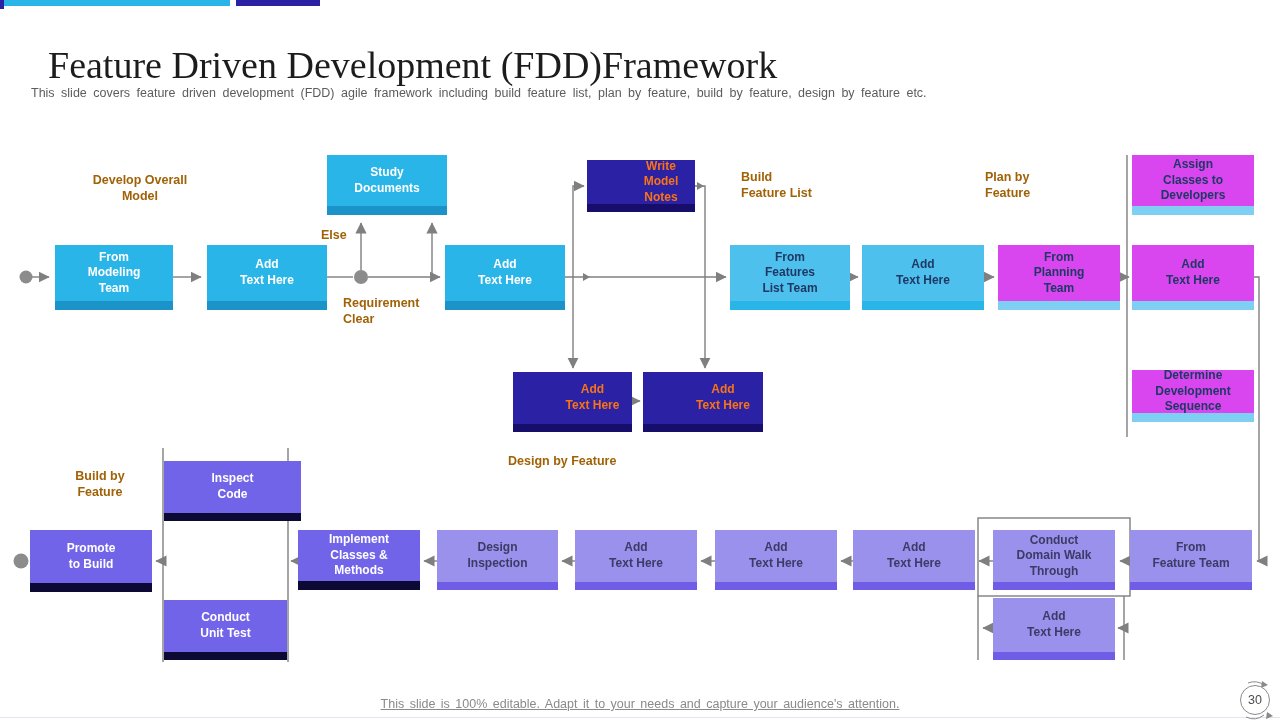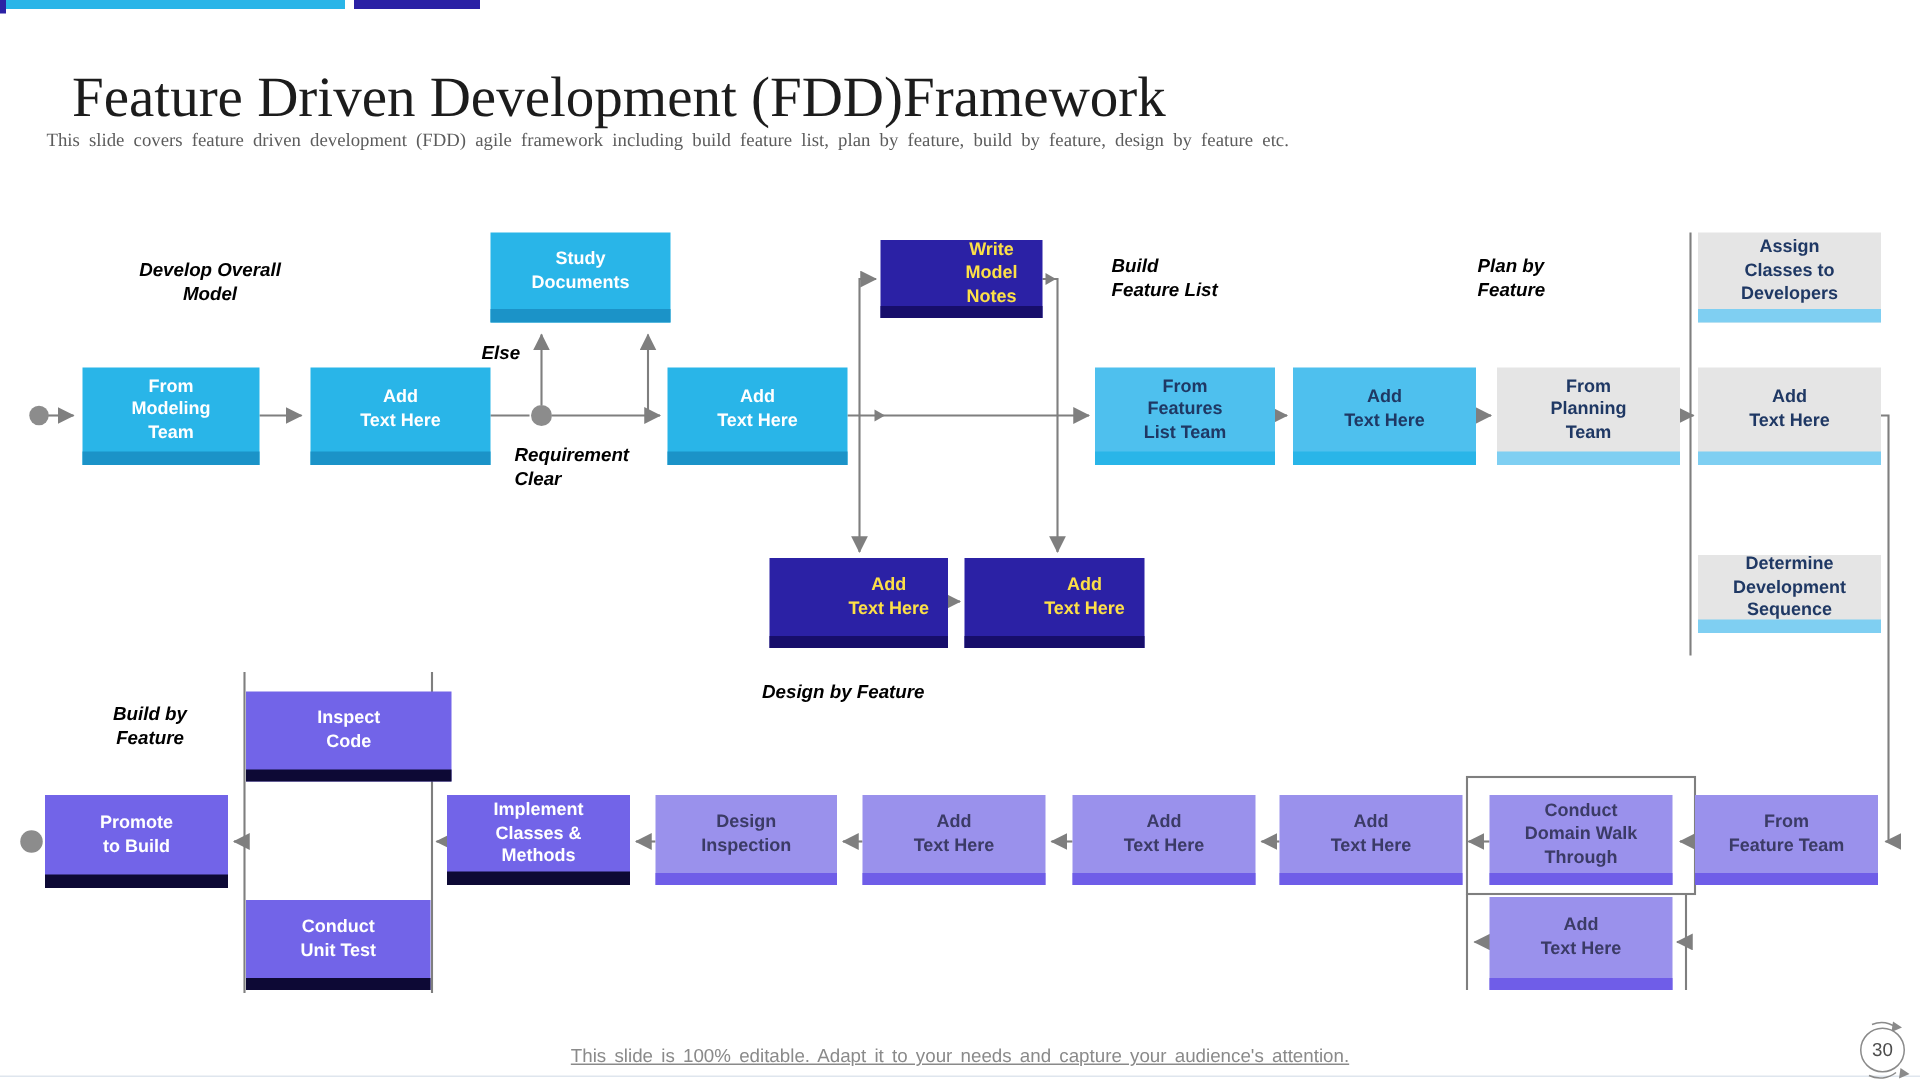--- a/index.html
+++ b/index.html
@@ -7,34 +7,34 @@
          font-family:"Liberation Sans",sans-serif;}
   
   .bar{position:absolute;top:0;height:6px;}
   .bar-corner{left:0;width:4px;height:9px;background:#2B21A5;}
   .bar-cyan{left:4px;width:226px;background:#29B5E8;}
   .bar-navy{left:236px;width:84px;background:#2B21A5;}
   
   .title{position:absolute;left:31px;top:26px;width:1100px;margin:17px;
          font-family:"Liberation Serif",serif;font-weight:400;font-size:38px;color:#1c1c1c;}
   .subtitle{position:absolute;left:31px;top:86px;width:920px;margin:0;
-            font-size:12.5px;color:#5c5c5c;word-spacing:3px;font-family:Liberation Serif, serif;}
+            font-size:12.5px;color:#5c5c5c;word-spacing:3px;}
   
   .box{position:absolute;display:flex;align-items:center;justify-content:center;
        text-align:center;font-weight:bold;font-size:12px;line-height:1.3;box-sizing:border-box;}
   .box span{white-space:pre-line;}
   .c-cyan{background:#29B5E8;border-bottom:9px solid #1B93C8;color:#ffffff;}
-  .c-navy{background:#2B21A5;border-bottom:8px solid #170E6B;color:#fde047;padding-left:40px;}
+  .c-navy{background:#2B21A5;border-bottom:8px solid #170E6B;color:#f97316;padding-left:40px;}
   .c-sky{background:#4EC0EE;border-bottom:9px solid #29B5E8;color:#1F3864;}
-  .c-skylight{background:#e5e5e5;border-bottom:9px solid #7FCFF2;color:#1F3864;}
+  .c-skylight{background:#d946ef;border-bottom:9px solid #7FCFF2;color:#1F3864;}
   .c-purple{background:#7264E8;border-bottom:9px solid #0D0935;color:#ffffff;}
   .c-purplelight{background:#9A91EC;border-bottom:8px solid #6F5DE8;color:#3B3B66;}
   
-  .lbl{position:absolute;font-weight:bold;font-size:12.5px;color:#000000;
-       line-height:1.3;white-space:pre-line;font-style:italic;}
+  .lbl{position:absolute;font-weight:bold;font-size:12.5px;color:#a16207;
+       line-height:1.3;white-space:pre-line;}
   .lbl-center{text-align:center;}
   
   .connectors{position:absolute;left:0;top:0;pointer-events:none;}
   
   .footer-note{position:absolute;left:0;top:697px;width:1280px;text-align:center;margin:0;
                font-size:12.5px;color:#8a8a8a;word-spacing:2px;text-decoration:underline;}
   .bottom-edge{position:absolute;left:0;top:717px;width:1280px;height:1px;background:#dfe6ee;}
   .page-badge{position:absolute;left:1234px;top:679px;width:42px;height:42px;}
   .page-badge .num{position:absolute;left:6px;top:6px;width:30px;height:30px;border:1px solid #8a8a8a;
        border-radius:50%;display:flex;align-items:center;justify-content:center;

